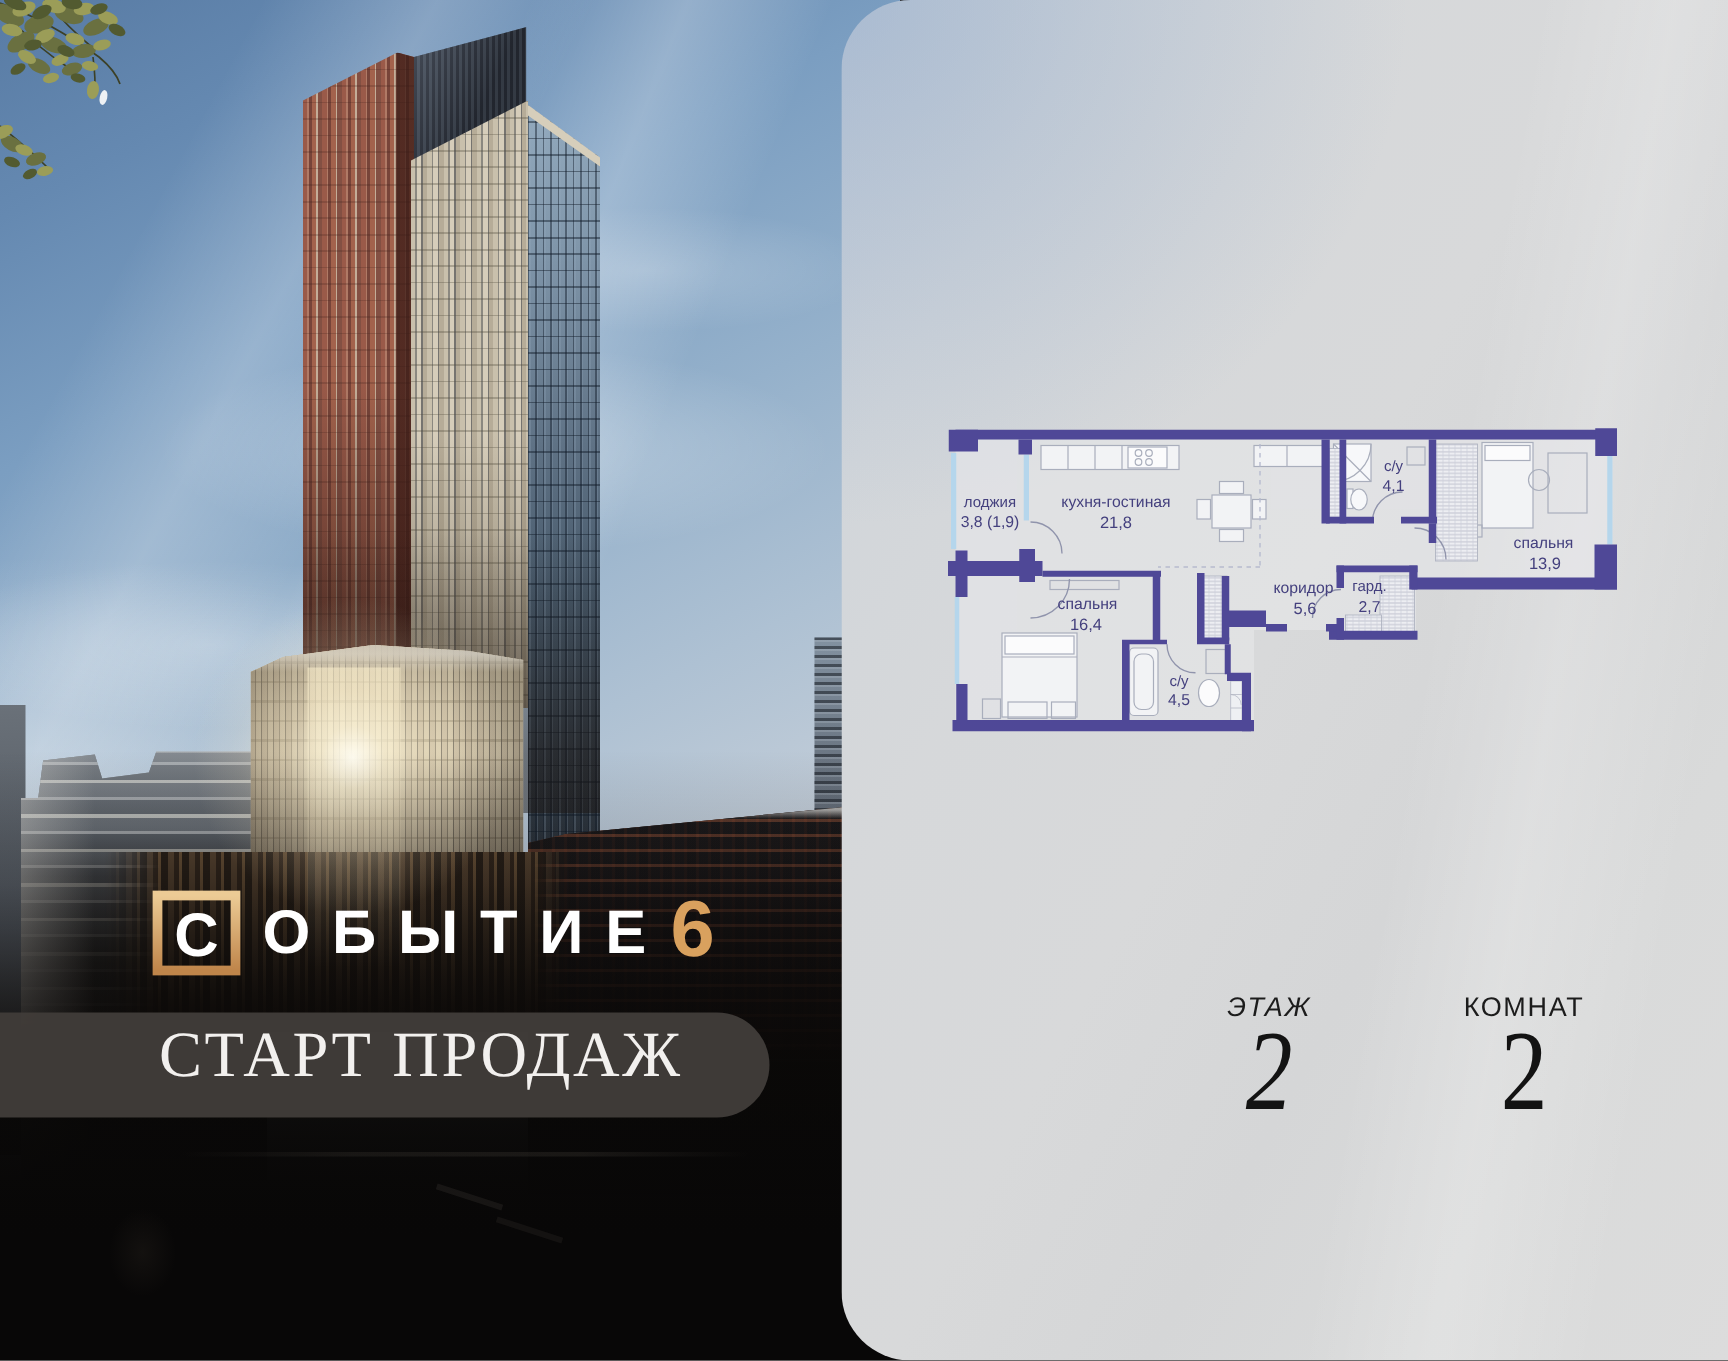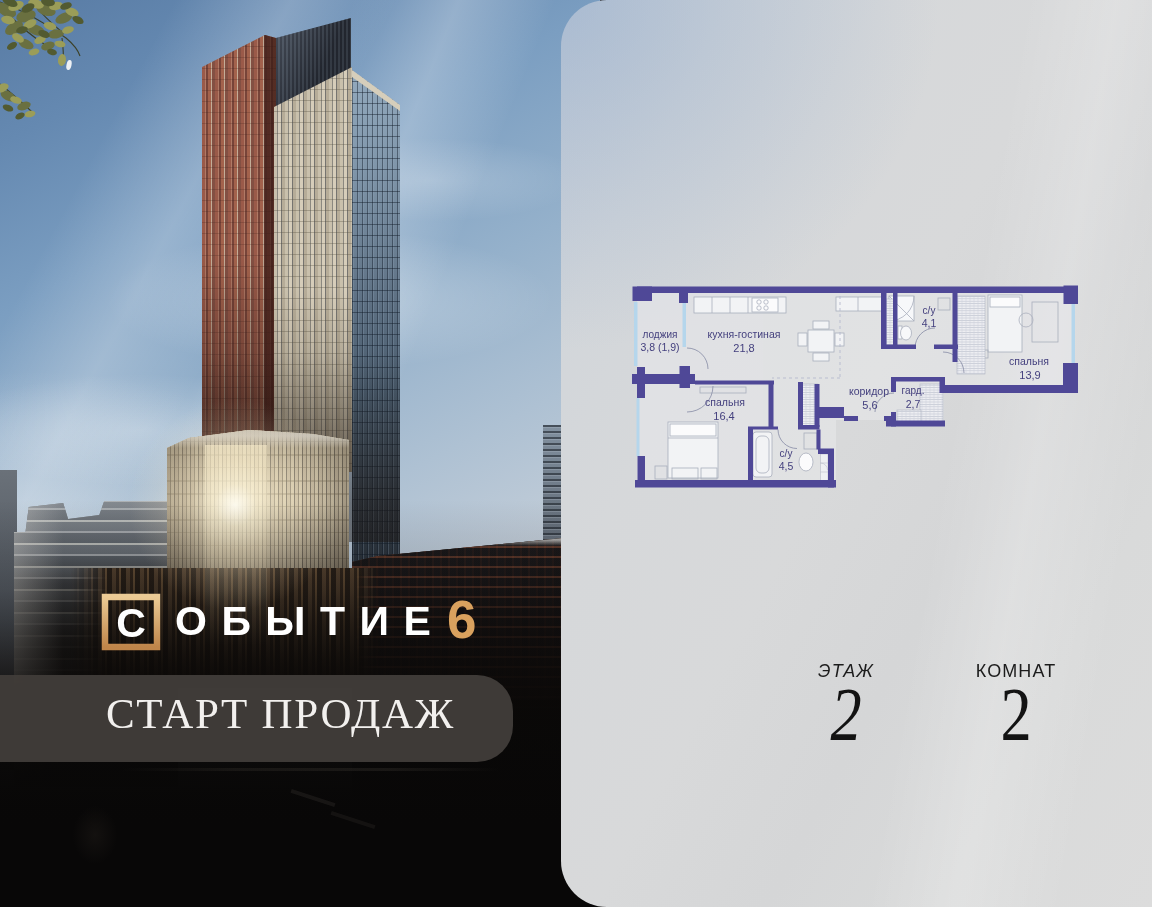--- a/index.html
+++ b/index.html
@@ -82,21 +82,21 @@
 .sunbeam{left:205px;top:445px;width:62px;height:200px;
 background:linear-gradient(180deg,rgba(255,244,210,.55),rgba(255,238,200,.18) 60%,rgba(255,238,200,0));}
 
 .dark{left:0;top:500px;width:600px;height:407px;
 background:linear-gradient(180deg,rgba(10,8,8,0) 0%,rgba(12,10,9,.18) 22%,rgba(12,10,9,.45) 35%,rgba(11,9,8,.78) 48%,rgba(10,9,8,.93) 60%,#0b0a09 75%,#090808 100%);}
 .dark2{left:0;top:700px;width:600px;height:207px;background:linear-gradient(180deg,rgba(9,8,7,.6),#080707 60%);}
 
 .logo6{left:447px;top:597px;width:40px;height:46px;color:#d9a15e;font-weight:bold;font-size:53px;line-height:46px;}
 .logoword{left:175px;top:591px;height:60px;color:#fff;font-weight:bold;font-size:41px;line-height:60px;letter-spacing:14.5px;text-align:right;}
 
-.banner{left:0;top:675px;width:513px;height:87px;background:rgba(63,59,56,.975);border-radius:0 36px 36px 0;}
+.banner{left:0;top:675px;width:513px;height:70px;background:rgba(63,59,56,.975);border-radius:0 36px 36px 0;}
 .banner span{position:absolute;left:48px;right:0;top:50%;transform:translateY(-62%);text-align:center;
 font-family:"Liberation Serif",serif;font-weight:400;color:#f2f0ee;font-size:43px;letter-spacing:1.7px;white-space:nowrap;}
 
 .card{left:561px;top:0;width:591px;height:907px;border-radius:46px 0 0 46px;
 background:
 radial-gradient(ellipse 540px 500px at 0% 0%,rgba(142,168,202,.52),rgba(142,168,202,0) 70%),
 linear-gradient(100deg,rgba(255,255,255,0) 62%,rgba(255,255,255,.20) 74%,rgba(255,255,255,0) 88%),
 linear-gradient(118deg,#c8d0d9 0%,#d2d6da 16%,#d6d8da 30%,#d8d9da 48%,#d5d6d7 64%,#d9dada 80%,#dcdcdc 100%);}
 #stage .stats{top:661px;height:90px;color:#1b1b1b;text-align:center;}
 #stage .lab{left:0;right:0;top:0;font-size:18px;letter-spacing:1.1px;color:#1c1c1c;}

